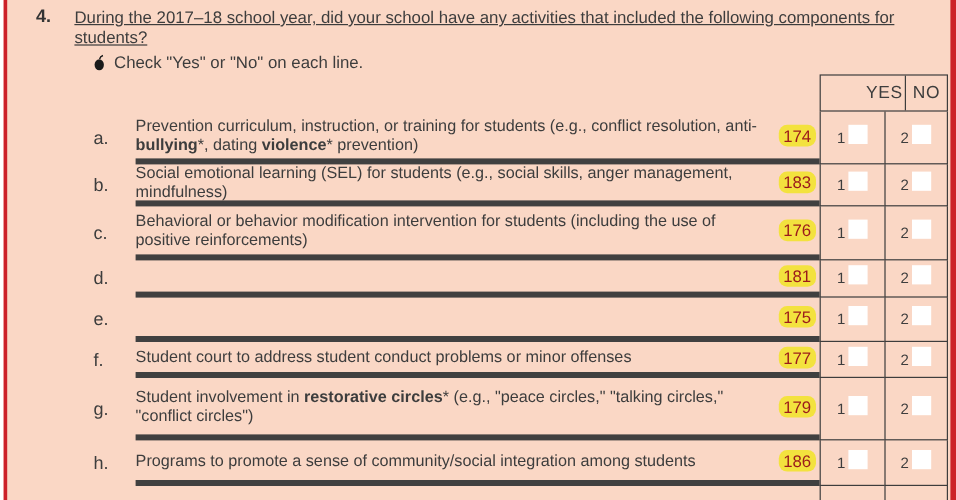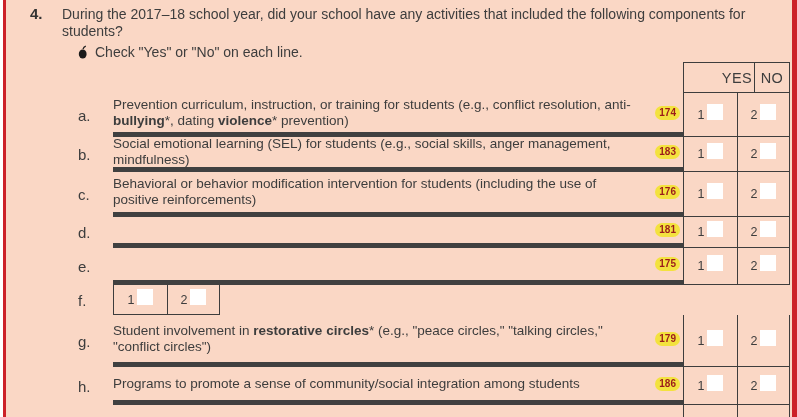--- a/index.html
+++ b/index.html
@@ -15,21 +15,21 @@
   .edge-left-red{position:absolute;left:3px;top:0;width:3px;height:417px;background:#cc2028;}
   .edge-right-red{position:absolute;right:0;top:0;width:5px;height:417px;background:#cc2028;}
 
   
   .qnum{
     position:absolute;left:30px;top:5px;
     font-size:15px;font-weight:bold;color:#333;
   }
   .qtext{
     position:absolute;left:62px;top:6px;width:715px;
-    font-size:14px;line-height:17px;color:#3d3d3d;
+    font-size:14px;line-height:17px;color:#3d3d3d;text-decoration:underline;
   }
   .instruction{
     position:absolute;left:78px;top:44px;
     display:flex;align-items:center;gap:7px;
     font-size:14px;color:#3d3d3d;
   }
   .apple{width:10px;height:15px;display:inline-block;}
 
   
   .anshead{
@@ -56,21 +56,21 @@
     position:relative;height:100%;
     display:flex;align-items:center;
     border-bottom:5px solid #404040;
     font-size:13.5px;line-height:16px;color:#3d3d3d;
   }
   .itemtext .txt{display:block;padding-right:40px;}
   .itemtext b{font-weight:bold;}
   .pill{
     position:absolute;right:3px;top:50%;transform:translateY(-50%);
     background:#f3e23e;color:#9b1b1b;
-    font-size:10px;font-weight:bold;line-height:1;
+    font-size:14px;font-weight:normal;line-height:1;
     padding:2px 4px;border-radius:7px;
   }
   .cell{
     box-sizing:border-box;height:100%;
     display:flex;align-items:center;justify-content:center;gap:3px;
     border-left:1px solid #3d3d3d;border-bottom:1px solid #3d3d3d;
     font-size:12.5px;color:#3d3d3d;
   }
   .cell.yes{flex:0 0 54px;width:54px;}
   .cell.no{flex:0 0 53px;width:53px;border-right:1px solid #3d3d3d;}
@@ -188,20 +188,24 @@
         <span class="chk"></span>
       </div>
     <div class="cell no">
         <span>2</span>
         <span class="chk"></span>
       </div>
   </div>
 
   <div class="row h30">
     <div class="letter">f.</div>
+    <div class="itemtext">
+      <span class="txt">Student court to address student conduct problems or minor offenses</span>
+      <span class="pill">177</span>
+    </div>
     <div class="cell yes">
         <span>1</span>
         <span class="chk"></span>
       </div>
     <div class="cell no">
         <span>2</span>
         <span class="chk"></span>
       </div>
   </div>
 

